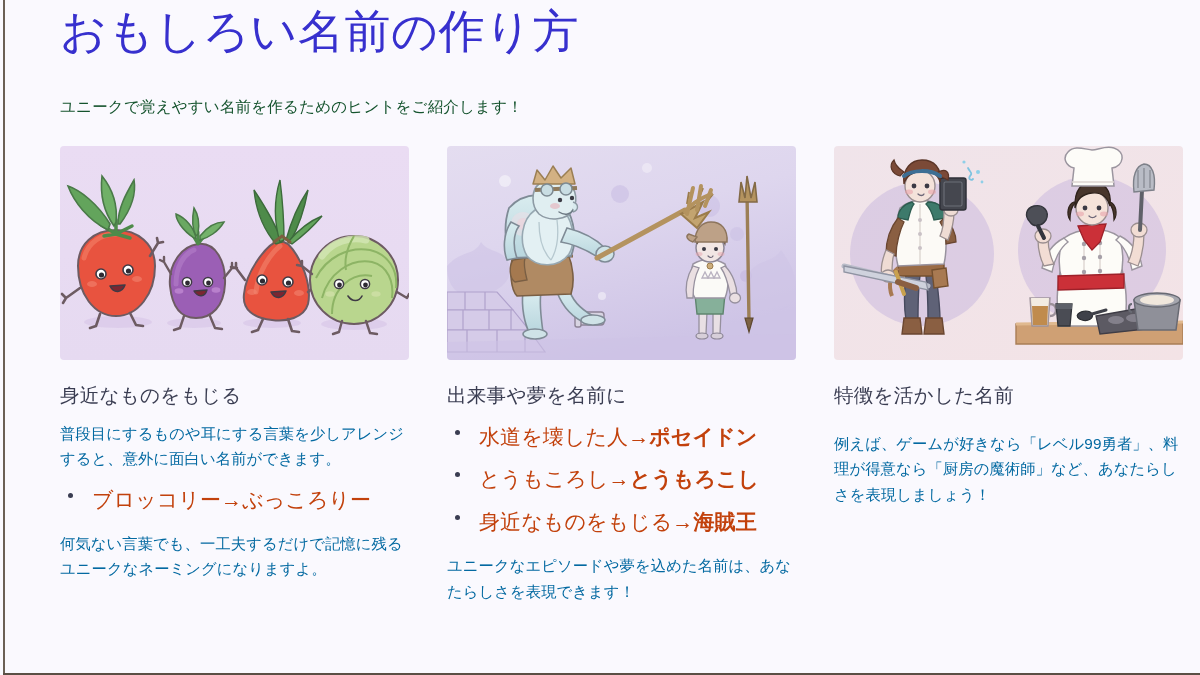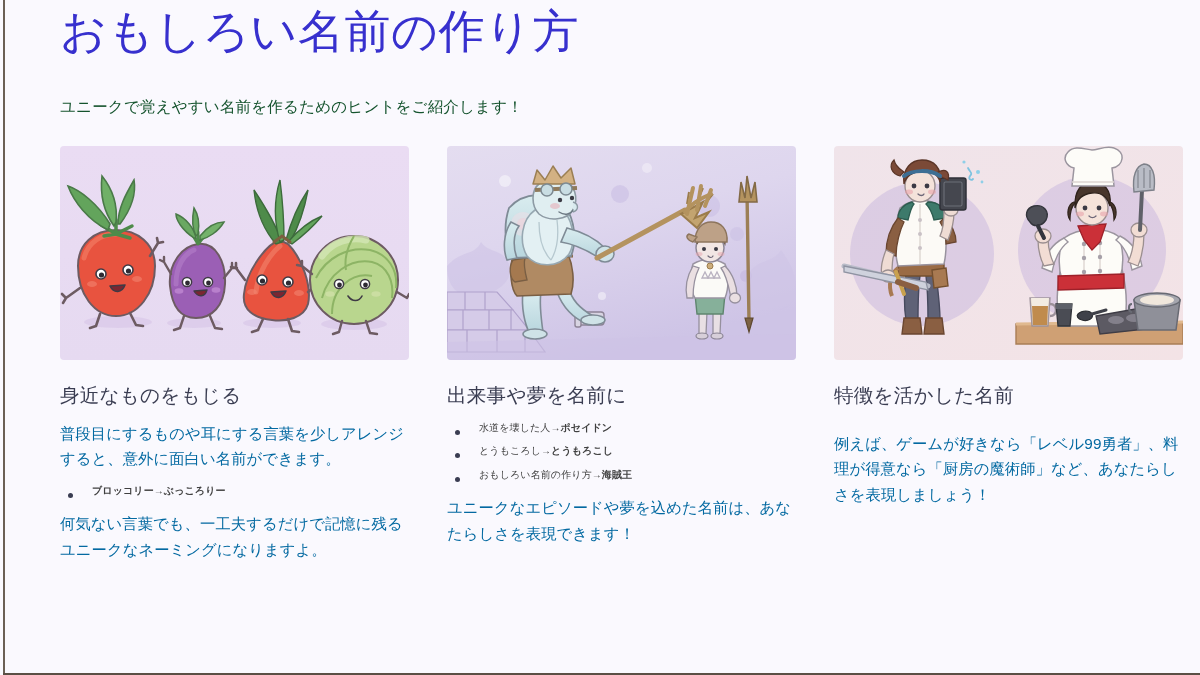--- a/index.html
+++ b/index.html
@@ -96,37 +96,37 @@
   }
 
   ul.card-list {
     margin-top: 10px;
     margin-bottom: 2px;
     list-style: none;
   }
   ul.card-list li {
     position: relative;
     padding-left: 32px;
-    font-size: 10px;
+    font-size: 21px;
     line-height: 1.75;
     margin-bottom: 6px;
-    color: #404040;
+    color: #c2410c;
     letter-spacing: 0.1px;
   }
   ul.card-list li::before {
     content: "";
     position: absolute;
     left: 8px;
     top: 11px;
     width: 5px;
     height: 5px;
     border-radius: 50%;
     background: #3a3d52;
   }
-  ul.card-list.all-bold li { font-weight: bold; }
+  ul.card-list.all-bold li { font-weight: normal; }
   ul.card-list .bold { font-weight: bold; }
 </style>
 </head>
 <body>
 
 <div class="frame-left"></div>
 <div class="frame-bottom"></div>
 
 <div class="page">
 
@@ -389,21 +389,21 @@
       <h2 class="card-heading">出来事や夢を名前に</h2>
 
       <ul class="card-list">
         <li>
           <span>水道を壊した人→</span><span class="bold">ポセイドン</span>
         </li>
         <li>
           <span>とうもころし→</span><span class="bold">とうもろこし</span>
         </li>
         <li>
-          <span>おもしろい名前の作り方→</span><span class="bold">海賊王</span>
+          <span>身近なものをもじる→</span><span class="bold">海賊王</span>
         </li>
       </ul>
 
       <p class="card-para">ユニークなエピソードや夢を込めた名前は、あなたらしさを表現できます！</p>
     </div>
 
     <div class="column">
       <div class="card-image">
         <svg viewBox="0 0 349 214" xmlns="http://www.w3.org/2000/svg">
           <defs>

